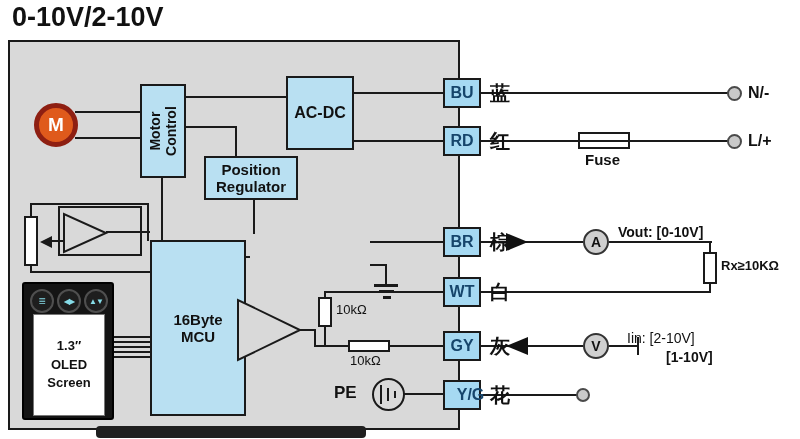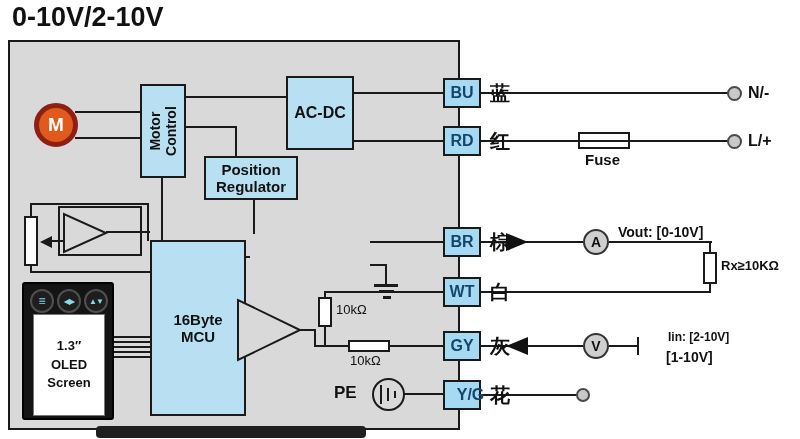--- a/index.html
+++ b/index.html
@@ -183,21 +183,21 @@
     </div>
   <div class="abs circle meter" style="left:583px;top:333px;">
     <span>V</span>
     </div>
 
   <div class="abs lbl" style="left:618px;top:224px;font-size:14px;font-weight:600;">Vout: [0-10V]</div>
 
   <div class="abs whitebox" style="left:703px;top:252px;width:14px;height:32px;"></div>
   <div class="abs lbl" style="left:721px;top:258px;font-size:13px;font-weight:600;">Rx≥10KΩ</div>
 
-  <div class="abs lbl" style="left:668px;top:330px;font-size:12px;font-weight:700;">Iin: [2-10V]</div>
+  <div class="abs lbl" style="left:627px;top:330px;font-size:14px;font-weight:400;">Iin: [2-10V]</div>
   <div class="abs lbl" style="left:666px;top:349px;font-size:14px;font-weight:600;">[1-10V]</div>
 
   <div class="abs circle dot" style="left:727px;top:86px;width:15px;height:15px;"></div>
   <div class="abs circle dot" style="left:727px;top:134px;width:15px;height:15px;"></div>
   <div class="abs circle dot" style="left:576px;top:388px;width:14px;height:14px;"></div>
 
   <div class="abs lbl" style="left:748px;top:84px;font-size:16px;font-weight:bold;">N/-</div>
   <div class="abs lbl" style="left:748px;top:132px;font-size:16px;font-weight:bold;">L/+</div>
 
   <div class="abs" style="left:96px;top:426px;width:270px;height:12px;background:#1f1f1f;border-radius:4px;z-index:5;"></div>

